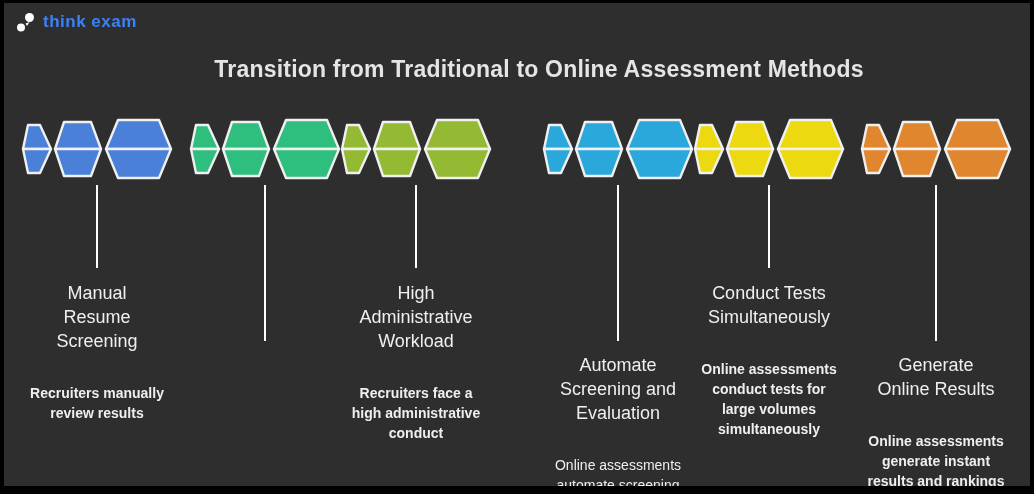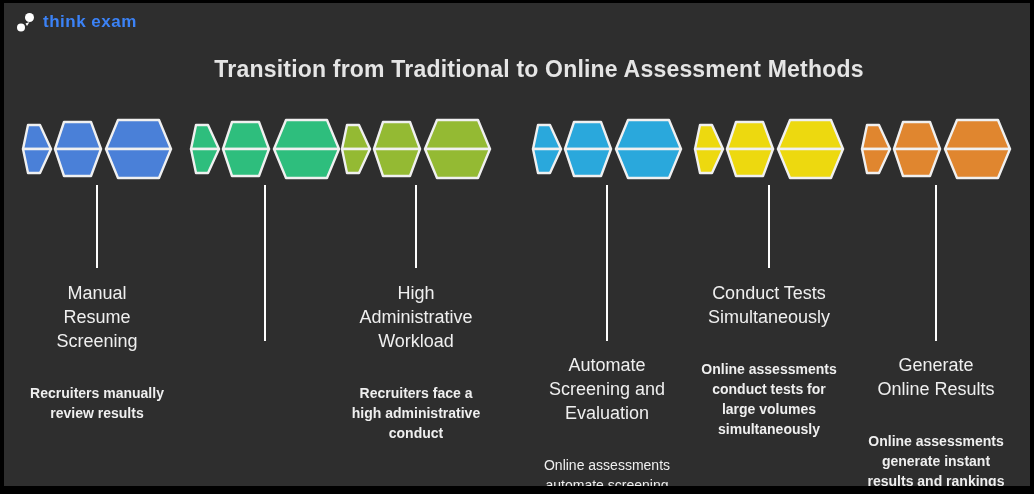--- a/index.html
+++ b/index.html
@@ -55,21 +55,21 @@
     white-space: pre-line;
   }
   .step-desc {
     margin-top: 30px;
     font-size: 14px; line-height: 20px; font-weight: bold;
     white-space: pre-line;
   }
   .step.light .step-title, .step.light .step-desc { font-weight: 400; }
   
   .s1 { left: 13px; }  .s2 { left: 181px; } .s3 { left: 332px; }
-  .s4 { left: 523px; } .s5 { left: 685px; } .s6 { left: 852px; }
+  .s4 { left: 534px; } .s5 { left: 685px; } .s6 { left: 852px; }
 </style>
 </head>
 <body>
 
 <div class="canvas">
 
   <div class="logo">
     <svg width="20" height="22" viewBox="0 0 20 22">
       <circle cx="5" cy="16.5" r="4" fill="#ffffff"></circle>
       <circle cx="13.5" cy="6.5" r="4.5" fill="#ffffff"></circle>

